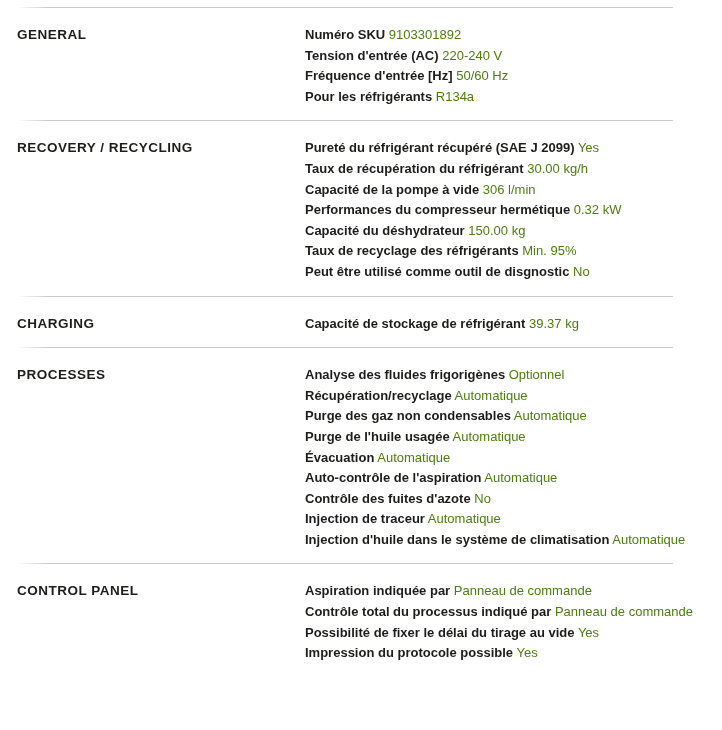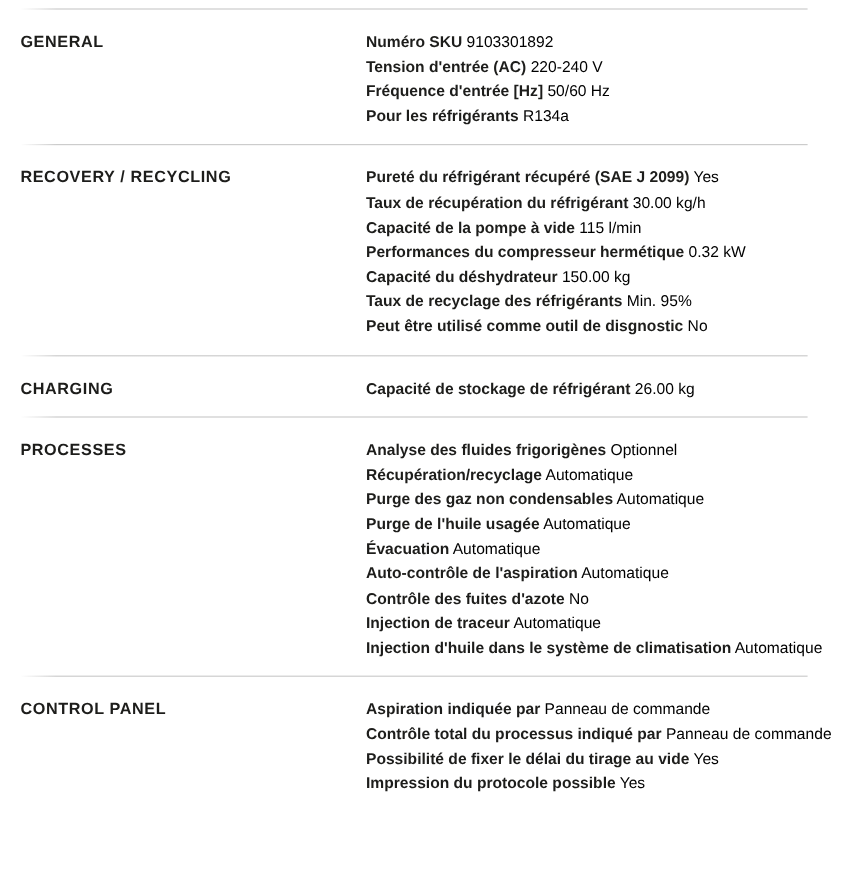--- a/index.html
+++ b/index.html
@@ -41,21 +41,21 @@
   .rows {
     flex: 1 1 auto;
     min-width: 0;
   }
   .row {
     font-size: 13px;
     line-height: 20.6px;
     white-space: nowrap;
   }
   .lbl { font-weight: bold; color: #1d1d1b; padding-left: 16px; }
-  .val { font-weight: normal; color: #000000; text-align: center; }
+  .val { font-weight: normal; color: #4d7c0f; text-align: center; }
 </style>
 </head>
 <body>
 
 <div class="page">
 
   <div class="section">
     <div class="divider"></div>
     <div class="section-body">
       <div class="section-title">GENERAL</div>
@@ -81,21 +81,21 @@
     <div class="section-body">
       <div class="section-title">RECOVERY / RECYCLING</div>
       <div class="rows">
         <div class="row">
           <span class="lbl">Pureté du réfrigérant récupéré (SAE J 2099)</span> <span class="val">Yes</span>
         </div>
         <div class="row">
           <span class="lbl">Taux de récupération du réfrigérant</span> <span class="val">30.00 kg/h</span>
         </div>
         <div class="row">
-          <span class="lbl">Capacité de la pompe à vide</span> <span class="val">115 l/min</span>
+          <span class="lbl">Capacité de la pompe à vide</span> <span class="val">306 l/min</span>
         </div>
         <div class="row">
           <span class="lbl">Performances du compresseur hermétique</span> <span class="val">0.32 kW</span>
         </div>
         <div class="row">
           <span class="lbl">Capacité du déshydrateur</span> <span class="val">150.00 kg</span>
         </div>
         <div class="row">
           <span class="lbl">Taux de recyclage des réfrigérants</span> <span class="val">Min. 95%</span>
         </div>
@@ -105,21 +105,21 @@
       </div>
     </div>
   </div>
 
   <div class="section">
     <div class="divider"></div>
     <div class="section-body">
       <div class="section-title">CHARGING</div>
       <div class="rows">
         <div class="row">
-          <span class="lbl">Capacité de stockage de réfrigérant</span> <span class="val">26.00 kg</span>
+          <span class="lbl">Capacité de stockage de réfrigérant</span> <span class="val">39.37 kg</span>
         </div>
       </div>
     </div>
   </div>
 
   <div class="section">
     <div class="divider"></div>
     <div class="section-body">
       <div class="section-title">PROCESSES</div>
       <div class="rows">

